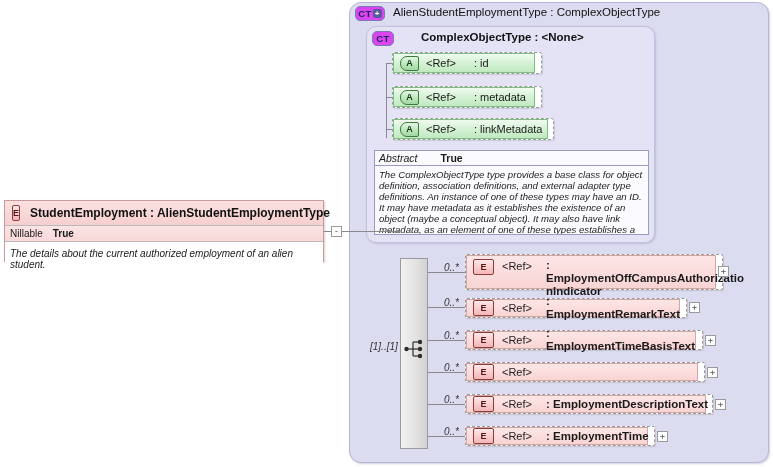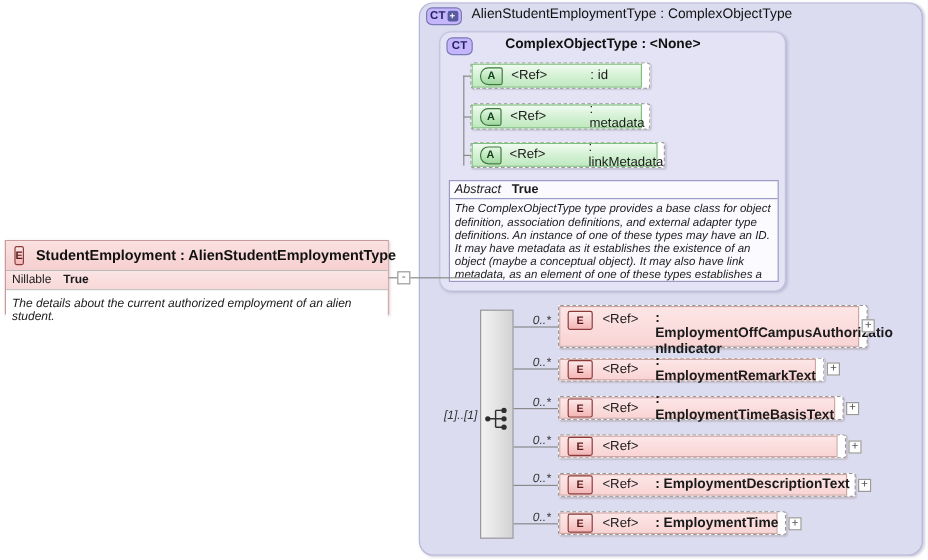--- a/index.html
+++ b/index.html
@@ -42,21 +42,21 @@
     border-radius: 10px;
     box-shadow: 1px 1px 2px rgba(120,120,160,.3);
     box-sizing: border-box;
   }
 
   
   .badge {
     display: inline-flex;
     align-items: center;
     justify-content: center;
-    background: #c4b5fd;
+    background: #d946ef;
     border: 1px solid #7a7ab4;
     border-radius: 5px;
     color: #23235e;
     font-size: 9.5px;
     font-weight: bold;
     letter-spacing: .3px;
     box-sizing: border-box;
   }
   .badge-ct-plus {
     position: absolute;
@@ -125,21 +125,21 @@
     z-index: 2;
   }
   .attr-ref {
     position: relative;
     margin-left: 7px;
     font-size: 11px;
     z-index: 2;
   }
   .attr-name {
     position: relative;
-    margin-left: 36px;
+    margin-left: 18px;
     font-size: 11px;
     z-index: 2;
   }
 
   
   .doc-panel {
     position: absolute;
     left: 374px; top: 150px;
     width: 275px; height: 85px;
     background: #fbfbff;
@@ -149,20 +149,21 @@
   }
   .doc-abstract {
     position: absolute;
     left: 0; top: 0; right: 0;
     height: 15px;
     border-bottom: 1px solid #9a9ac4;
     display: flex;
     align-items: center;
     padding-left: 4px;
     box-sizing: border-box;
+    gap: 14px;
   }
   .doc-abstract .lbl { font-style: italic; font-size: 10.5px; }
   .doc-abstract .val { font-weight: bold; font-size: 10.5px; margin-left: 9px; }
   .doc-body {
     position: absolute;
     left: 0; top: 16px; right: 0; bottom: 0;
     padding: 2px 4px 0 4px;
     font-style: italic;
     font-size: 9.6px;
     line-height: 11px;

